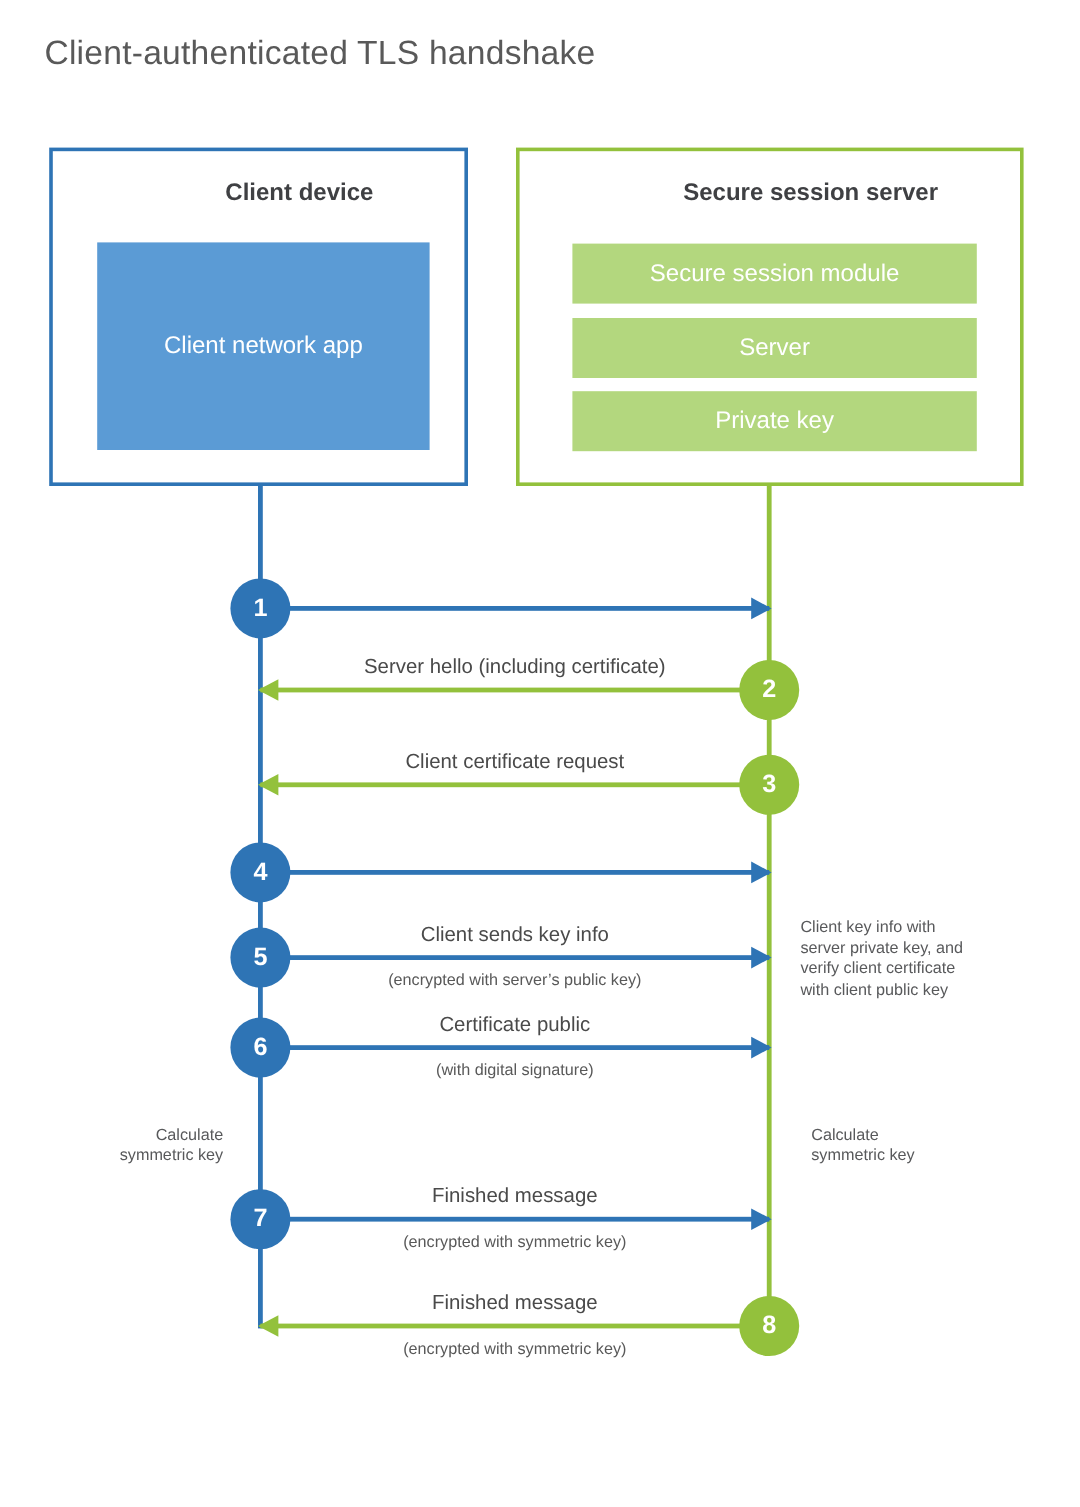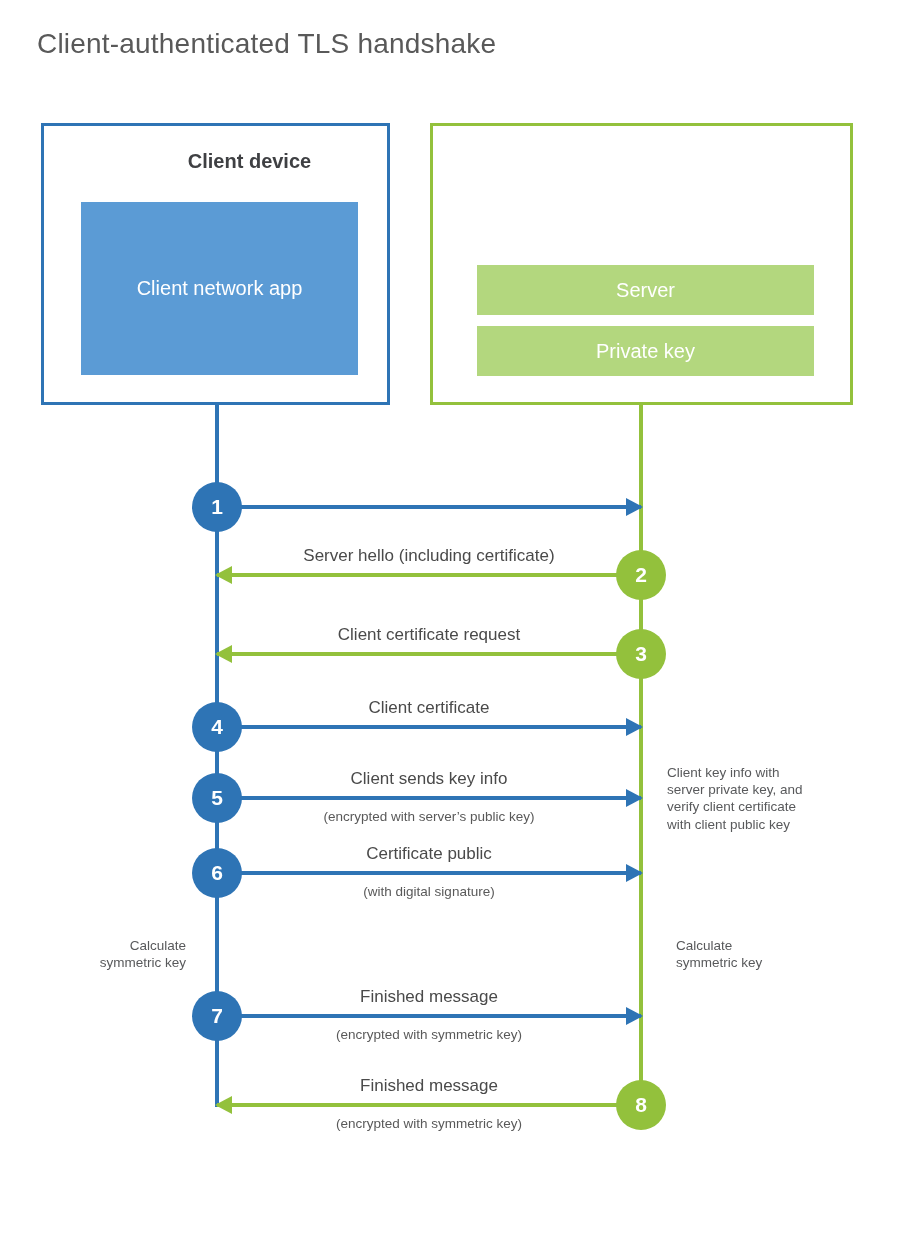--- a/index.html
+++ b/index.html
@@ -59,20 +59,22 @@
   <div class="page-title">Client-authenticated TLS handshake</div>
 
   <div class="actor-box client-box">
     <div class="actor-title">Client device</div>
     <div class="app-box">
       <span>Client network app</span>
     </div>
   </div>
 
   <div class="actor-box server-box">
+    <div class="actor-title">Secure session server</div>
+    <div class="server-bar" style="top:77px;">Secure session module</div>
     <div class="server-bar" style="top:139px;">Server</div>
     <div class="server-bar" style="top:200px;">Private key</div>
   </div>
 
   <div class="vline blue"></div>
   <div class="vline green"></div>
 
   <div class="arrow blue right" style="top:505px;">
       <div class="head"></div>
     </div>
@@ -89,21 +91,20 @@
     </div>
 
   <div class="msg-label" style="top:625px;">Client certificate request</div>
   <div class="arrow green left" style="top:652px;">
       <div class="head"></div>
     </div>
   <div class="step-circle green" style="top:629px;">
       <span>3</span>
     </div>
 
-  <div class="msg-label" style="top:698px;">Client certificate</div>
   <div class="arrow blue right" style="top:725px;">
       <div class="head"></div>
     </div>
   <div class="step-circle blue" style="top:702px;">
       <span>4</span>
     </div>
 
   <div class="msg-label" style="top:769px;text-align:center;">Client sends key info</div>
   <div class="arrow blue right" style="top:796px;">
       <div class="head"></div>

